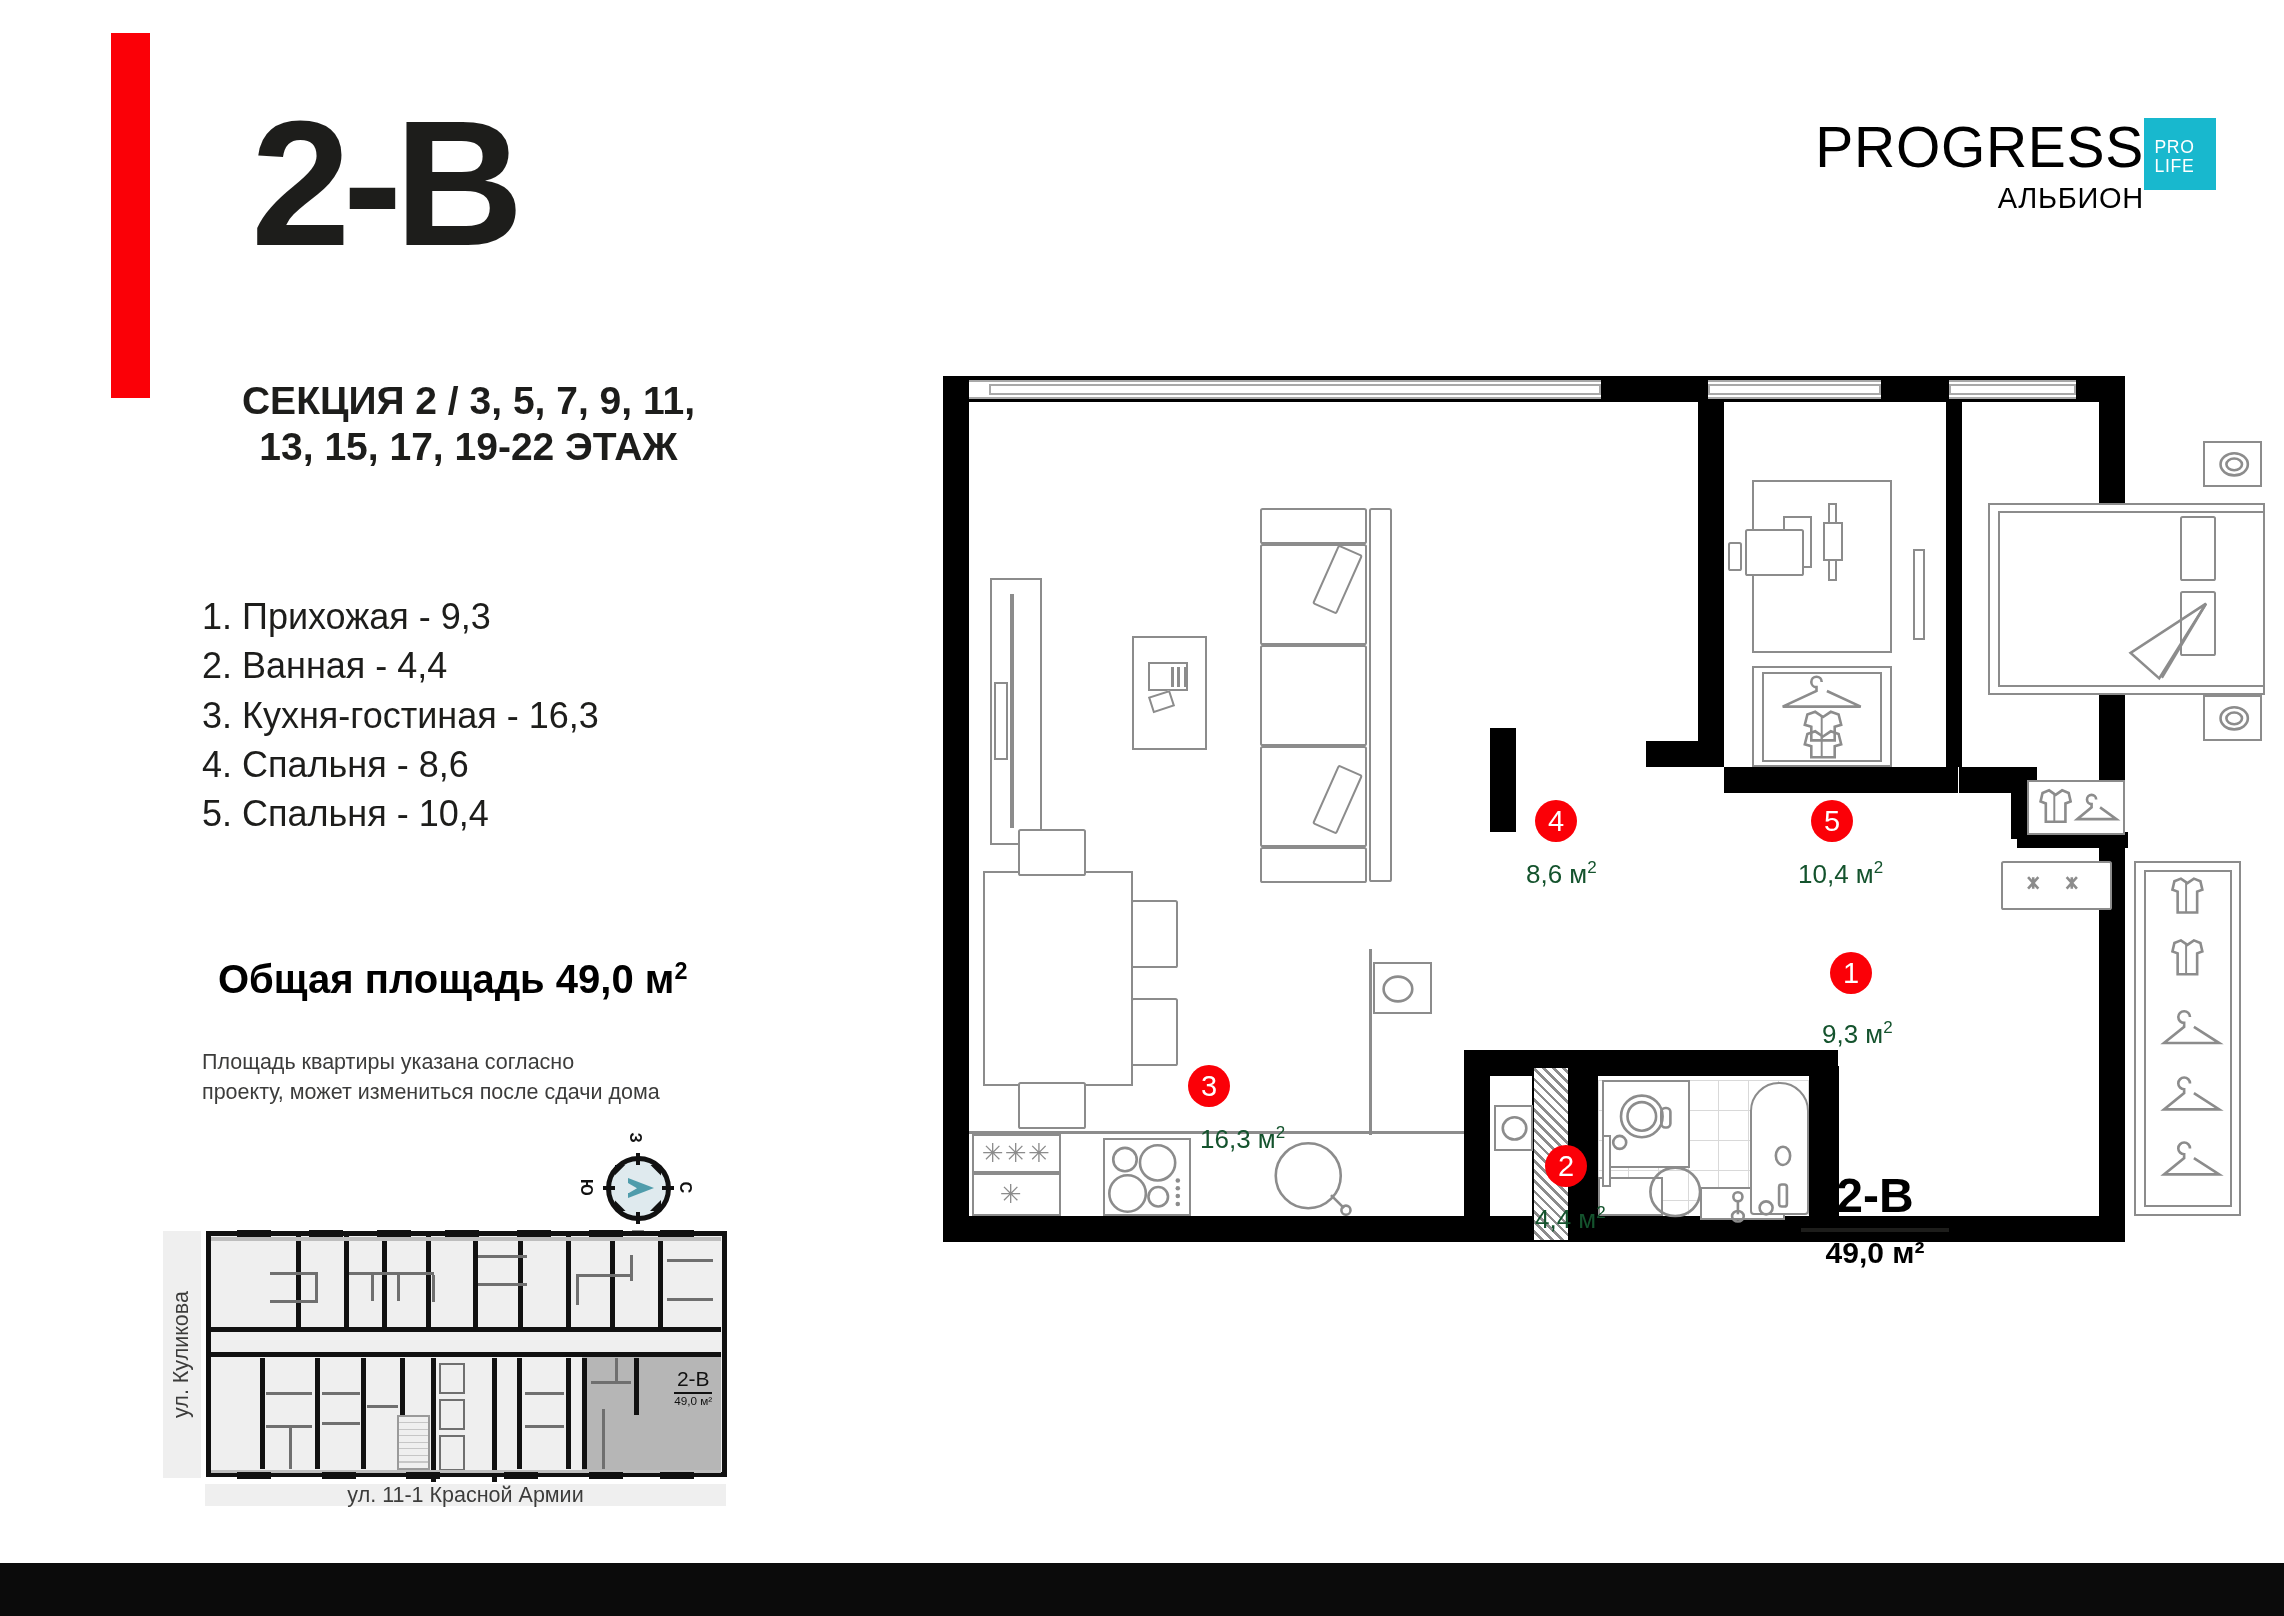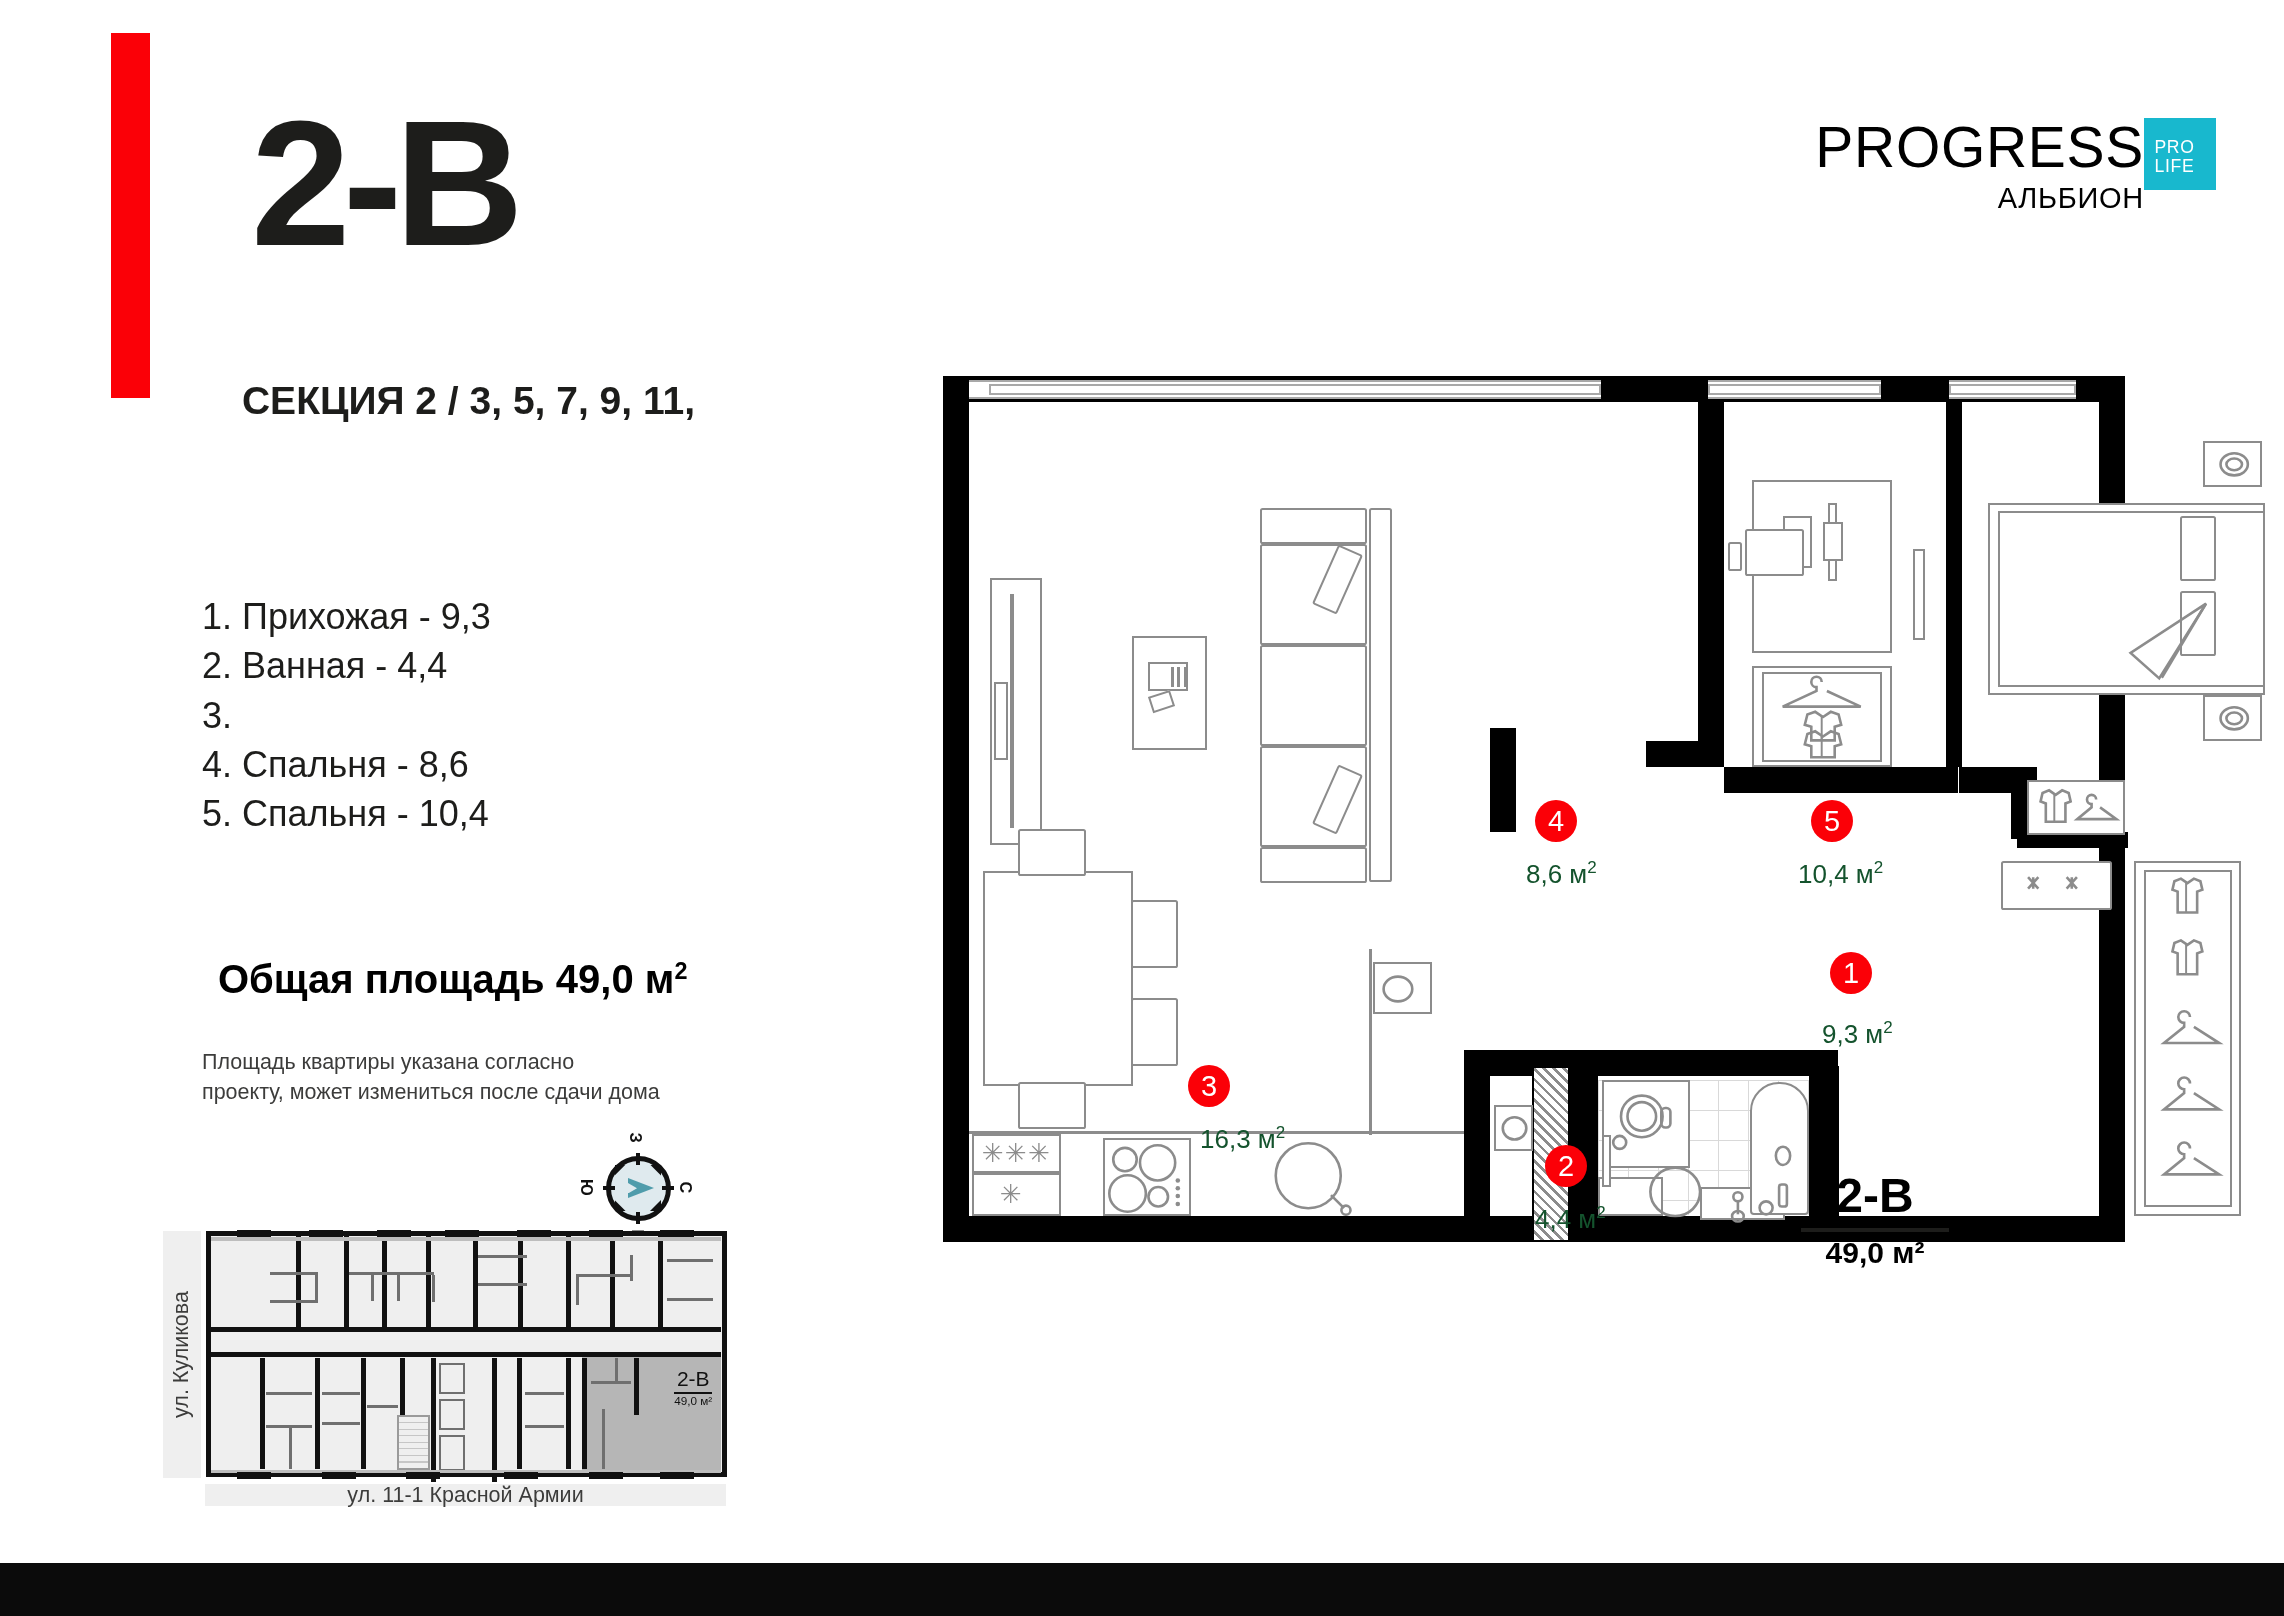--- a/index.html
+++ b/index.html
@@ -101,33 +101,35 @@
 </style>
 </head>
 <body>
 
 <div id="red-bar"></div>
 
 <div id="plan-code">2-B</div>
 
 <div id="section-line">
   <div>СЕКЦИЯ 2 / 3, 5, 7, 9, 11,</div>
+  <div>13, 15, 17, 19-22 ЭТАЖ</div>
 </div>
 
 <div id="room-list">
   <div class="row">
     <span class="num">1.</span>
     <span class="nm">Прихожая - 9,3</span>
   </div>
   <div class="row">
     <span class="num">2.</span>
     <span class="nm">Ванная - 4,4</span>
   </div>
   <div class="row">
     <span class="num">3.</span>
+    <span class="nm">Кухня-гостиная - 16,3</span>
   </div>
   <div class="row">
     <span class="num">4.</span>
     <span class="nm">Спальня - 8,6</span>
   </div>
   <div class="row">
     <span class="num">5.</span>
     <span class="nm">Спальня - 10,4</span>
   </div>
 </div>

